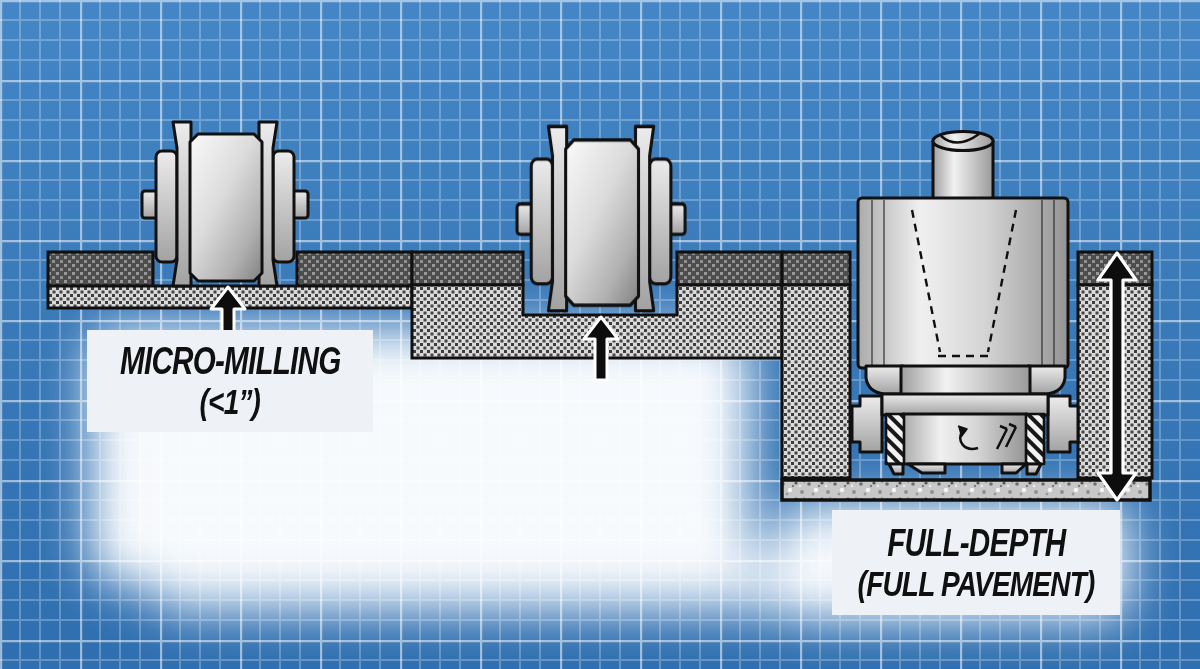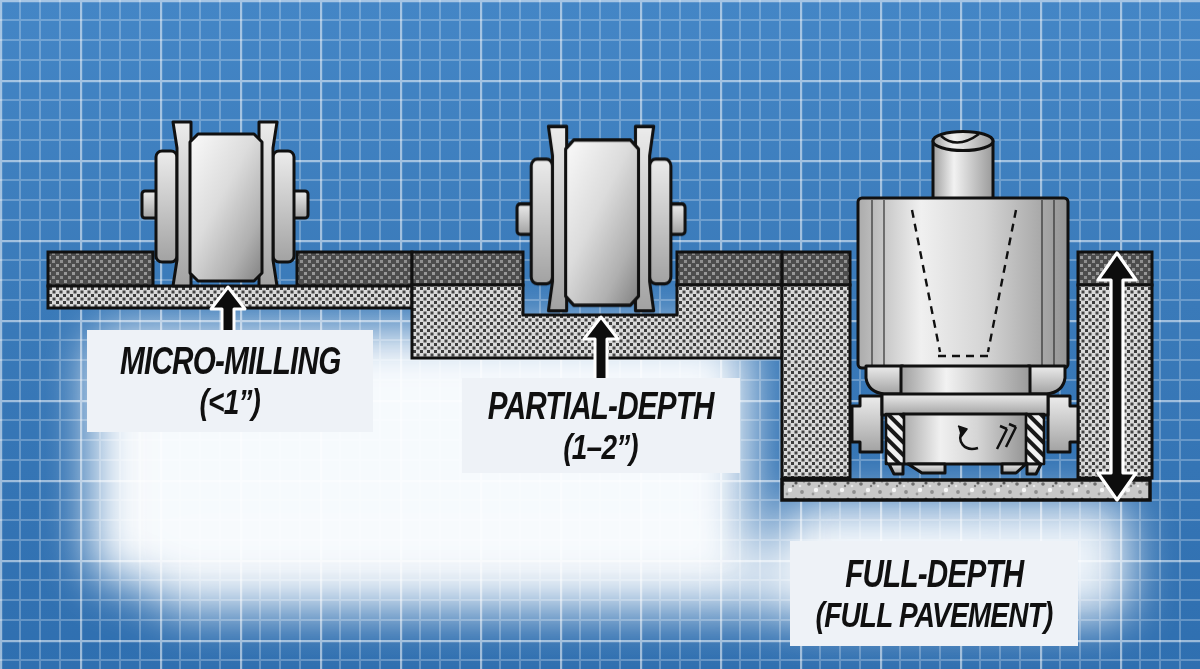--- a/index.html
+++ b/index.html
@@ -15,21 +15,21 @@
   .label .t1{
     font-weight:bold;font-size:38px;line-height:42px;letter-spacing:-1px;
     transform:scaleX(.78);white-space:nowrap;
   }
   .label .t2{
     font-weight:bold;font-size:35px;line-height:40px;letter-spacing:-1px;
     transform:scaleX(.80);white-space:nowrap;
   }
   #lbl-micro{left:87px;top:330px;width:286px;height:102px;}
   #lbl-partial{left:462px;top:378px;width:278px;height:95px;}
-  #lbl-full{left:790px;top:510px;width:288px;height:105px;margin-top:31px;}
+  #lbl-full{left:832px;top:510px;width:288px;height:105px;}
 </style>
 </head>
 <body>
 
 <div class="stage">
 <svg width="1200" height="669" viewBox="0 0 1200 669">
   <defs>
     <linearGradient id="bgGrad" x1="0" y1="0" x2="0" y2="1">
       <stop offset="0" stop-color="#4486c6"></stop>
       <stop offset="0.45" stop-color="#3a7ab9"></stop>
@@ -199,21 +199,17 @@
   </g>
   <g>
     <path d="M1117 253 L1136 280 L1123 280 L1123 473 L1136 473 L1117 500 L1098 473 L1111 473 L1111 280 L1098 280 Z" fill="#0d0d0d" stroke="#ffffff" stroke-width="3.2" stroke-linejoin="round"></path>
   </g>
 </svg>
 
 <div class="label" id="lbl-micro">
   <div class="t1">MICRO-MILLING</div>
   <div class="t2">(&lt;1”)</div>
 </div>
-<div class="label" id="lbl-partial">
-  <div class="t1">PARTIAL-DEPTH</div>
-  <div class="t2">(1–2”)</div>
-</div>
 <div class="label" id="lbl-full">
   <div class="t1">FULL-DEPTH</div>
   <div class="t2">(FULL PAVEMENT)</div>
 </div>
 </div>
 
 </body></html>

